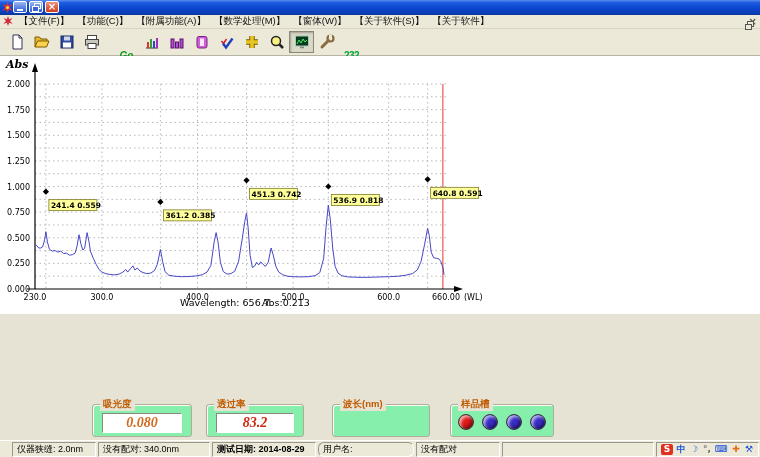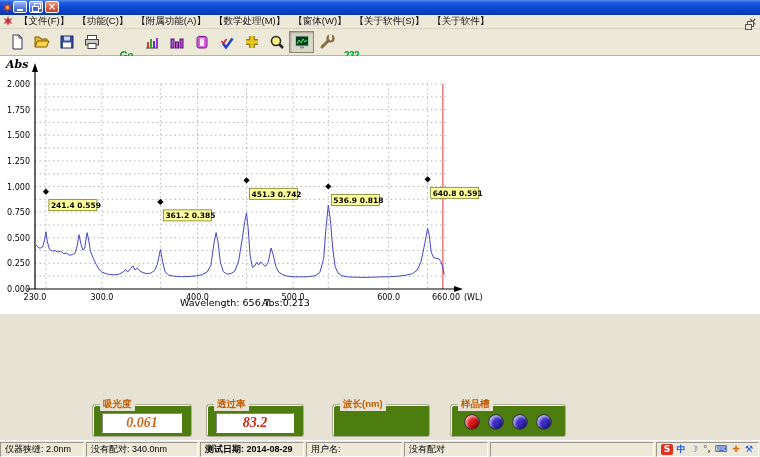--- a/index.html
+++ b/index.html
@@ -54,21 +54,21 @@
   .tick{font:8px "DejaVu Sans",sans-serif;fill:#000;}
   .ylab{font:italic bold 11px "DejaVu Serif",serif;fill:#000;}
   .plbox{fill:#ffff9c;stroke:#7d7d26;stroke-width:0.8;}
   .pltext{font:bold 7.5px "DejaVu Sans",sans-serif;fill:#000;}
   .readout{font:9.5px "DejaVu Sans",sans-serif;fill:#000;}
 
   
   .spacer{height:84px;background:#e6e3d4;}
   .panel{height:44px;background:#e6e3d4;display:flex;align-items:flex-start;padding-left:92px;box-sizing:border-box;}
   .gbox{position:relative;border:1px solid #b0ac9a;border-radius:3px;height:33px;margin-top:7px;
-        box-shadow:inset 1px 1px 0 #fdfcf7;background:#4d7c0f;box-sizing:border-box;}
+        box-shadow:inset 1px 1px 0 #fdfcf7;background:#86efac;box-sizing:border-box;}
   .glabel{position:absolute;top:-7px;left:7px;background:#e6e3d4;padding:0 3px;
           font-size:9.5px;font-weight:bold;color:#c05a00;white-space:nowrap;}
   .vbox{margin:8px 9px 0;height:18px;background:#fff;border:1px solid;
         border-color:#8a887c #fff #fff #8a887c;display:flex;align-items:center;justify-content:center;}
   .vbox span{font:italic bold 14px "Liberation Serif","DejaVu Serif",serif;}
   .v-orange{color:#d2691e;}
   .v-red{color:#cc2810;}
   .cells{display:flex;gap:8px;align-items:center;justify-content:center;margin-top:9px;}
   .cell{width:14px;height:14px;border-radius:50%;border:1px solid #3c3c3c;
         box-shadow:inset 2px 2px 3px rgba(255,255,255,.65),inset -2px -2px 3px rgba(0,0,0,.45);}
@@ -289,48 +289,48 @@
         <text x="262" y="250" class="readout">Abs:0.213</text>
       </svg>
   </div>
 
   <div class="spacer"></div>
 
   <div class="panel">
     <div class="gbox" style="width:100px;margin-right:14px;">
       <span class="glabel">吸光度</span>
       <div class="vbox">
-        <span class="v-orange">0.061</span>
+        <span class="v-orange">0.080</span>
       </div>
     </div>
     <div class="gbox" style="width:98px;margin-right:28px;">
       <span class="glabel">透过率</span>
       <div class="vbox">
         <span class="v-red">83.2</span>
       </div>
     </div>
     <div class="gbox" style="width:98px;margin-right:20px;">
       <span class="glabel">波长(nm)</span>
     </div>
-    <div class="gbox" style="width:116px;">
+    <div class="gbox" style="width:104px;">
       <span class="glabel">样品槽</span>
       <div class="cells">
         <span class="cell" style="background-color: rgb(224, 24, 24);"></span>
         <span class="cell" style="background-color: rgb(58, 44, 200);"></span>
         <span class="cell" style="background-color: rgb(58, 44, 200);"></span>
         <span class="cell" style="background-color: rgb(58, 44, 200);"></span>
       </div>
     </div>
   </div>
 
   <div class="statusbar">
-    <span class="sp" style="width:84px;">仪器狭缝: 2.0nm</span>
+    <span class="sp" style="width:84px;margin-left:12px;">仪器狭缝: 2.0nm</span>
     <span class="sp" style="width:112px;">没有配对: 340.0nm</span>
     <span class="sp" style="width:104px;font-weight:bold;">测试日期: 2014-08-29</span>
-    <span class="sp" style="width:96px;">用户名:</span>
+    <span class="sp" style="width:96px;border-radius:6px;">用户名:</span>
     <span class="sp" style="width:84px;">没有配对</span>
     <span class="sp fill"></span>
     <span class="tray">
       <span class="boxed" style="color: rgb(255, 255, 255); background: rgb(224, 48, 32);">S</span>
       <span style="color: rgb(26, 80, 216);">中</span>
       <span style="color: rgb(26, 80, 216);">☽</span>
       <span style="color: rgb(102, 102, 102);">°,</span>
       <span style="color: rgb(26, 80, 216);">⌨</span>
       <span style="color: rgb(224, 112, 32);">✚</span>
       <span style="color: rgb(26, 80, 216);">⚒</span>

